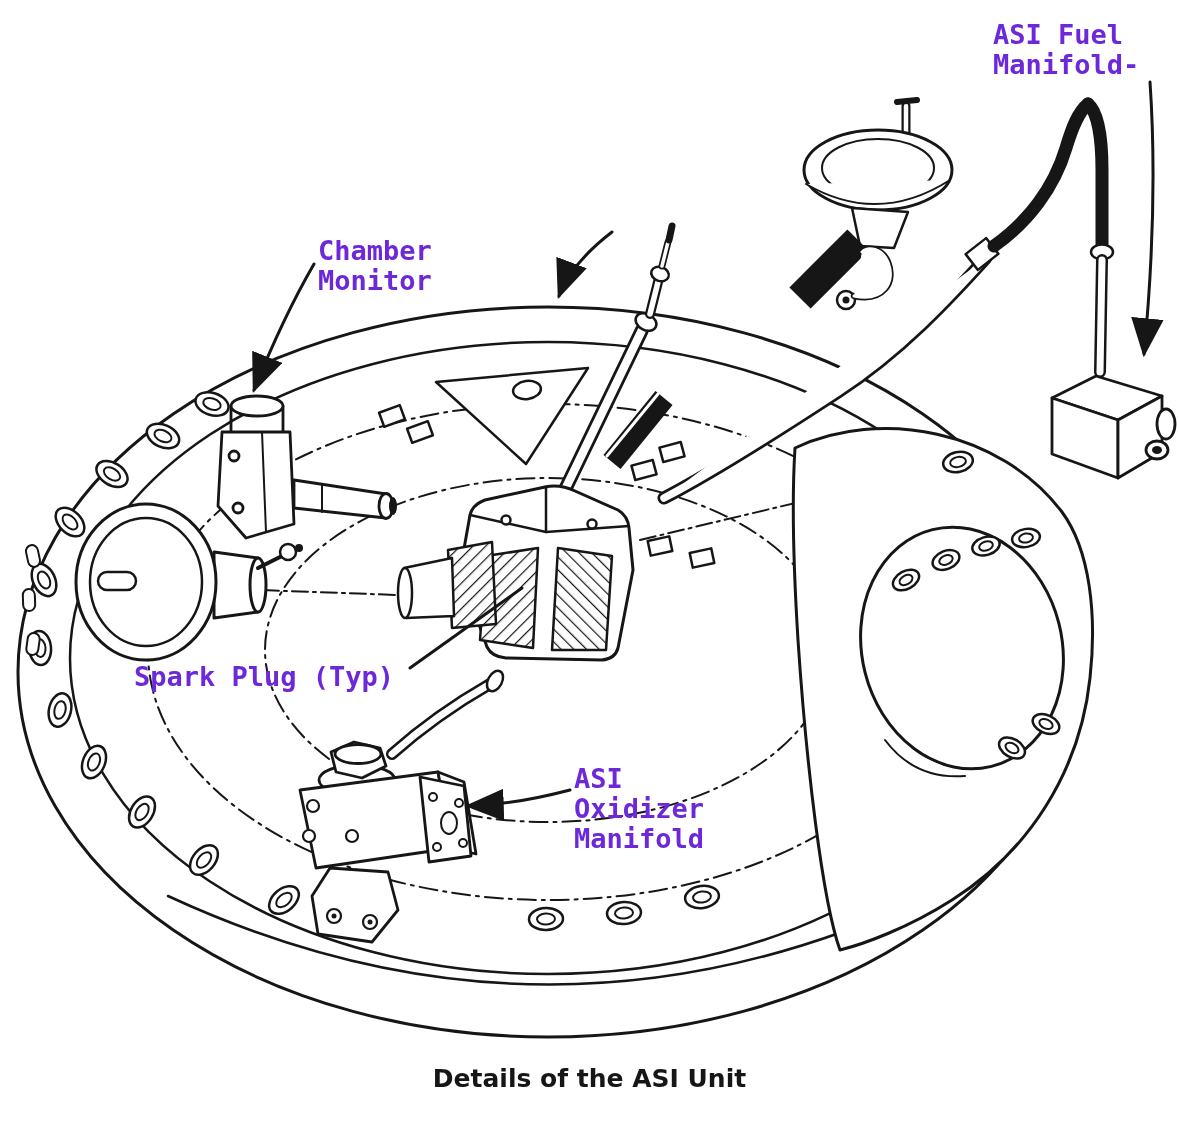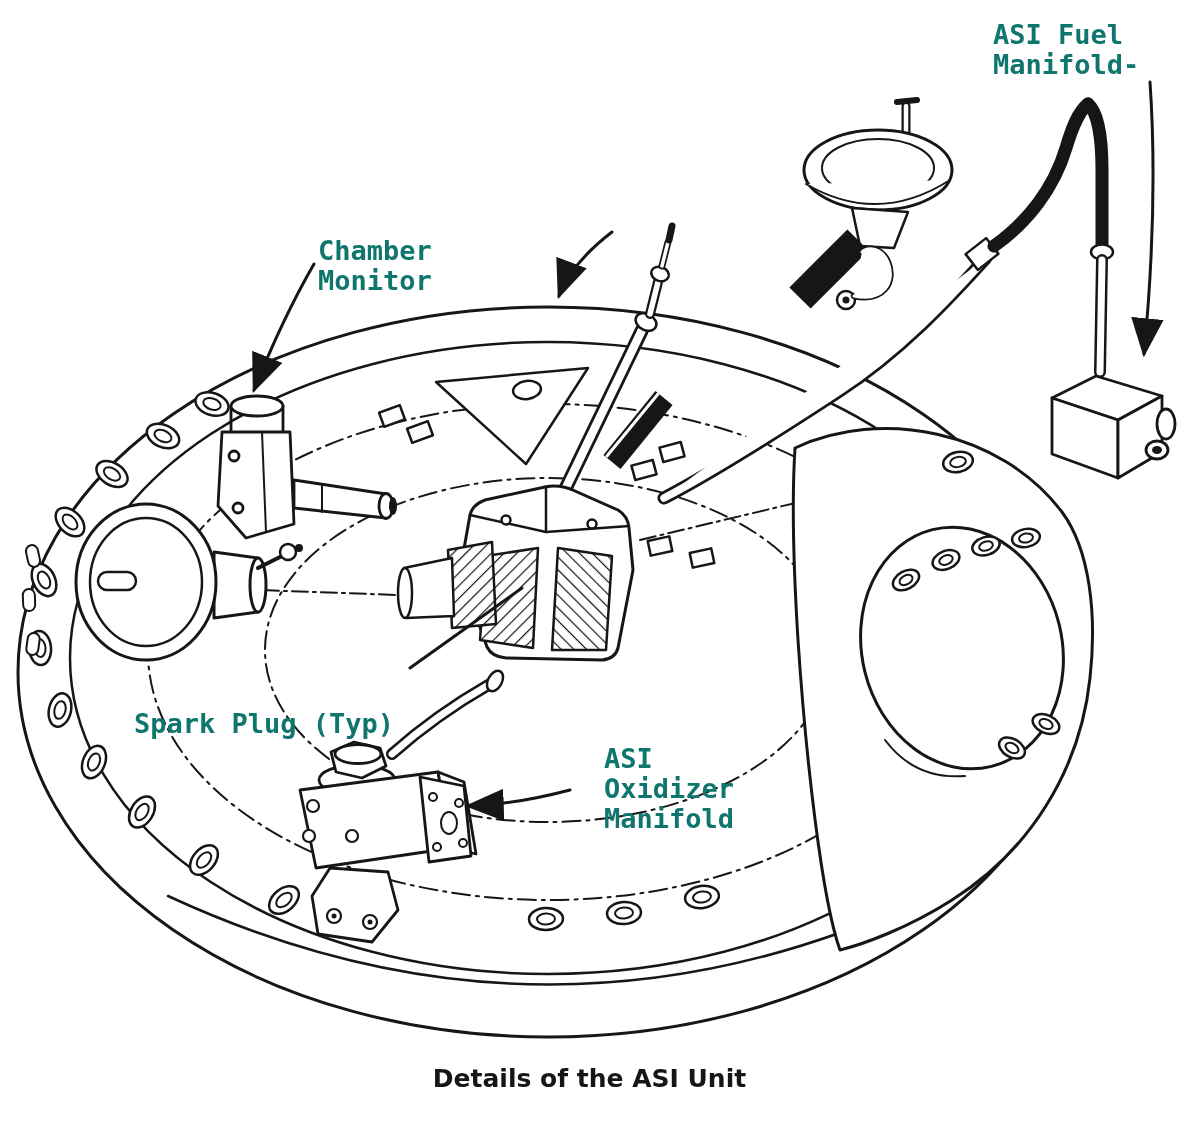--- a/index.html
+++ b/index.html
@@ -5,21 +5,21 @@
   html,body{margin:0;padding:0;background:#ffffff;}
   body{width:1179px;height:1132px;overflow:hidden;font-family:"DejaVu Sans Mono",monospace;}
   .stage{position:relative;width:1179px;height:1132px;background:#ffffff;}
   svg.art{position:absolute;left:0;top:0;width:1179px;height:1132px;}
   .callout{
     position:absolute;
     font-family:"DejaVu Sans Mono","Liberation Mono",monospace;
     font-weight:700;
     font-size:27px;
     line-height:30px;
-    color:#0f766e;
+    color:#6d28d9;
     white-space:pre-line;
     letter-spacing:0;
   }
   .caption{
     position:absolute;left:0;right:0;top:1064px;
     text-align:center;
     font-family:"DejaVu Sans","Liberation Sans",sans-serif;
     font-weight:700;
     font-size:25px;
     color:#161616;
@@ -289,20 +289,20 @@
         <path d="M 570,790 C 532,800 502,805 468,806" marker-end="url(#arw)"></path>
       </g>
 
     </g>
   </svg>
 
   <div class="callout" style="left:318px; top:236px;">Chamber
 Monitor</div>
   <div class="callout" style="left:993px; top:20px;">ASI Fuel
 Manifold-</div>
-  <div class="callout" style="left:134px; top:662px;margin-top:47px;">Spark Plug (Typ)</div>
-  <div class="callout" style="left:574px; top:744px;margin-left:30px;">ASI
+  <div class="callout" style="left:134px; top:662px;">Spark Plug (Typ)</div>
+  <div class="callout" style="left:574px; top:764px;">ASI
 Oxidizer
 Manifold</div>
 
   <div class="caption">Details of the ASI Unit</div>
 
 </div>
 
 </body></html>

